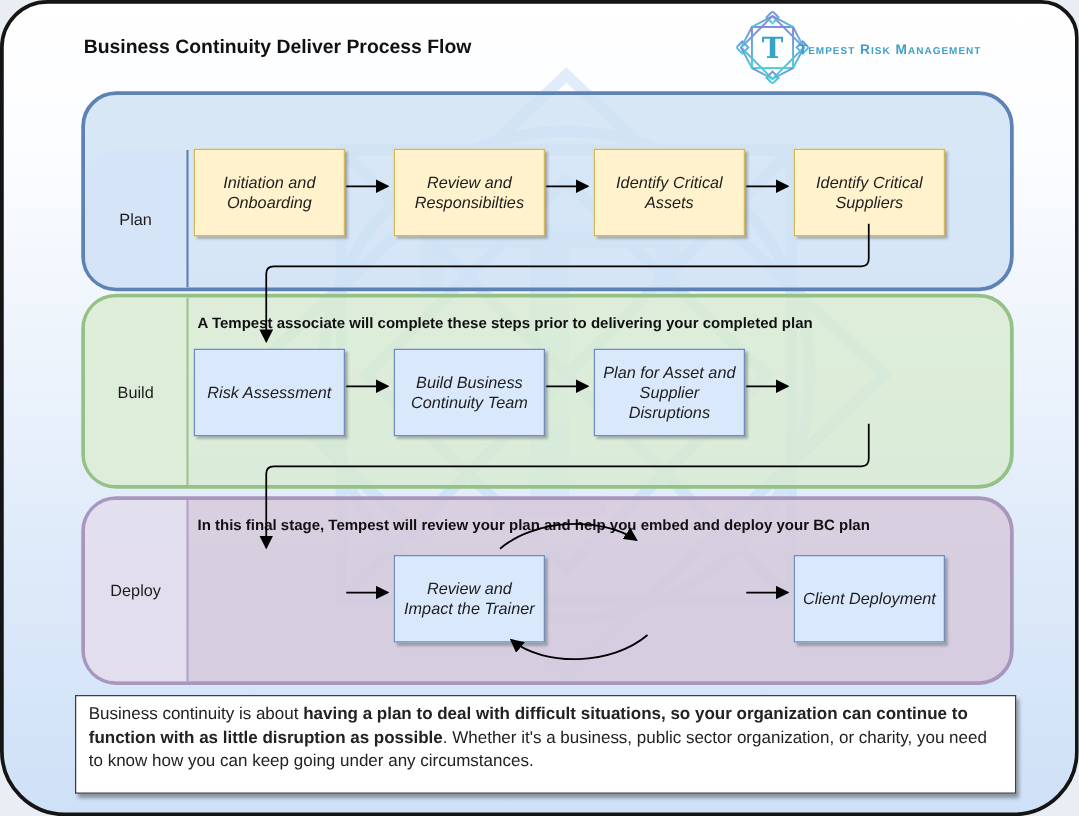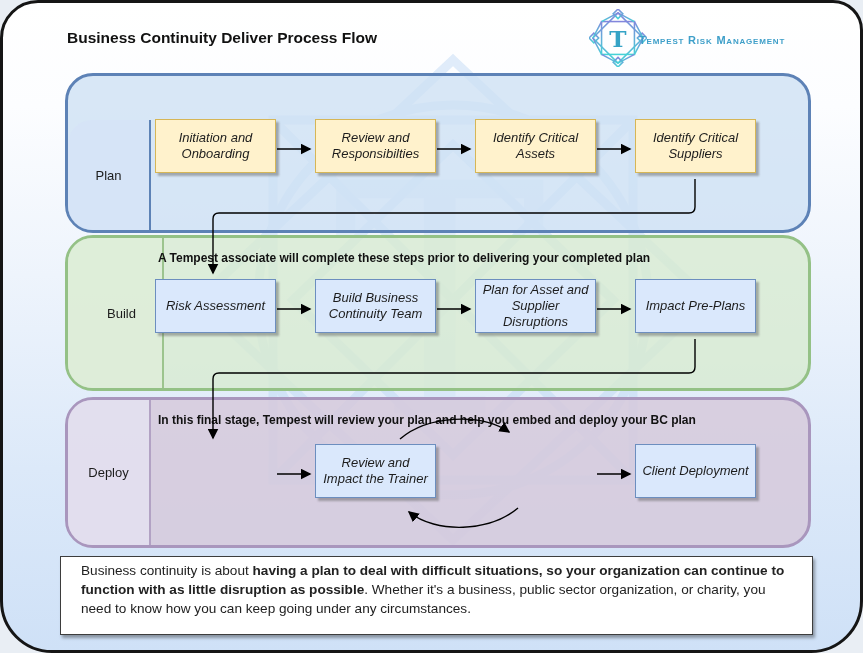--- a/index.html
+++ b/index.html
@@ -17,34 +17,34 @@
   
   .watermark{position:absolute;left:150px;top:45px;opacity:.45;pointer-events:none;}
   
   .stage{position:absolute;left:62px;width:746px;box-sizing:border-box;border-radius:28px;border:3px solid;}
   .stage-plan{top:70px;height:160px;border-color:#5d82b6;background:rgba(205,224,243,.78);}
   .stage-build{top:232px;height:156px;border-color:#94c186;background:rgba(215,234,208,.78);}
   .stage-deploy{top:394px;height:151px;border-color:#a996bd;background:rgba(213,200,218,.82);}
   .stage-labelcol{position:absolute;left:0;top:0;bottom:0;width:81px;display:flex;align-items:center;justify-content:center;
     font-size:13px;color:#1c1c1c;border-radius:24px 0 0 24px;}
   .stage-plan .stage-labelcol{border-right:2.5px solid #5d82b6;background:rgba(214,228,247,.8);margin-top:44px;}
-  .stage-build .stage-labelcol{border-right:2.5px solid #9cc48e;background:rgba(222,237,216,.85);padding-left:13px;}
+  .stage-build .stage-labelcol{border-right:2.5px solid #9cc48e;background:rgba(222,237,216,.85);}
   .stage-deploy .stage-labelcol{border-right:2.5px solid #b2a2c4;background:rgba(227,224,240,.9);}
   .stage-desc{position:absolute;left:90px;top:13px;font-size:12px;font-weight:bold;color:#111;white-space:nowrap;}
   
-  .step{position:absolute;width:121px;height:54px;box-sizing:border-box;display:flex;align-items:center;justify-content:center;
+  .step{position:absolute;width:121px;height:70px;box-sizing:border-box;display:flex;align-items:center;justify-content:center;
     text-align:center;font-style:italic;font-size:13px;line-height:1.22;color:#1d1d1d;padding:2px 5px;
     box-shadow:2.5px 2.5px 2px rgba(90,90,90,.45);}
   .step-yellow{background:#fff2cc;border:1px solid #d6b656;}
   .step-blue{background:#dae8fc;border:1px solid #6c8ebf;}
   
   #connectors{position:absolute;left:0;top:0;pointer-events:none;}
   
   .summary{position:absolute;left:57px;top:553px;width:753px;height:79px;box-sizing:border-box;background:#fff;
-    border:1px solid #3d3d3d;box-shadow:2px 3px 3px rgba(0,0,0,.35);padding:5px 20px;font-size:13.6px;line-height:18.8px;color:#222;}
+    border:1px solid #3d3d3d;box-shadow:2px 3px 3px rgba(0,0,0,.35);padding:5px 10px;font-size:13.6px;line-height:18.8px;color:#222;}
 </style>
 </head>
 <body>
 
 <div id="page">
 
   <svg class="watermark" width="600" height="505" viewBox="0 0 600 505">
     <text x="180" y="365" font-family="DejaVu Serif, serif" font-size="320" fill="#cfe2f7">T</text>
     <g fill="none" stroke="#bcd7f3" stroke-width="9">
       <circle cx="300" cy="252" r="195"></circle>
@@ -101,21 +101,20 @@
   </section>
 
   <div class="step step-yellow" style="left:152px;top:116px">Initiation and Onboarding</div>
   <div class="step step-yellow" style="left:312px;top:116px">Review and Responsibilties</div>
   <div class="step step-yellow" style="left:472px;top:116px">Identify Critical Assets</div>
   <div class="step step-yellow" style="left:632px;top:116px">Identify Critical Suppliers</div>
 
   <div class="step step-blue" style="left:152px;top:276px">Risk Assessment</div>
   <div class="step step-blue" style="left:312px;top:276px">Build Business Continuity Team</div>
   <div class="step step-blue" style="left:472px;top:276px">Plan for Asset and Supplier Disruptions</div>
-  <div class="step step-blue" style="left:632px;top:276px">Impact Pre-Plans</div>
 
   <div class="step step-blue" style="left:312px;top:441px">Review and Impact the Trainer</div>
   <div class="step step-blue" style="left:632px;top:441px">Client Deployment</div>
 
   <svg id="connectors" width="863" height="653" viewBox="0 0 863 653">
     <defs>
       <marker id="ah" markerUnits="userSpaceOnUse" markerWidth="11" markerHeight="11" refX="9.5" refY="5.5" orient="auto">
         <path d="M0,0 L11,5.5 L0,11 z" fill="#000"></path>
       </marker>
     </defs>

